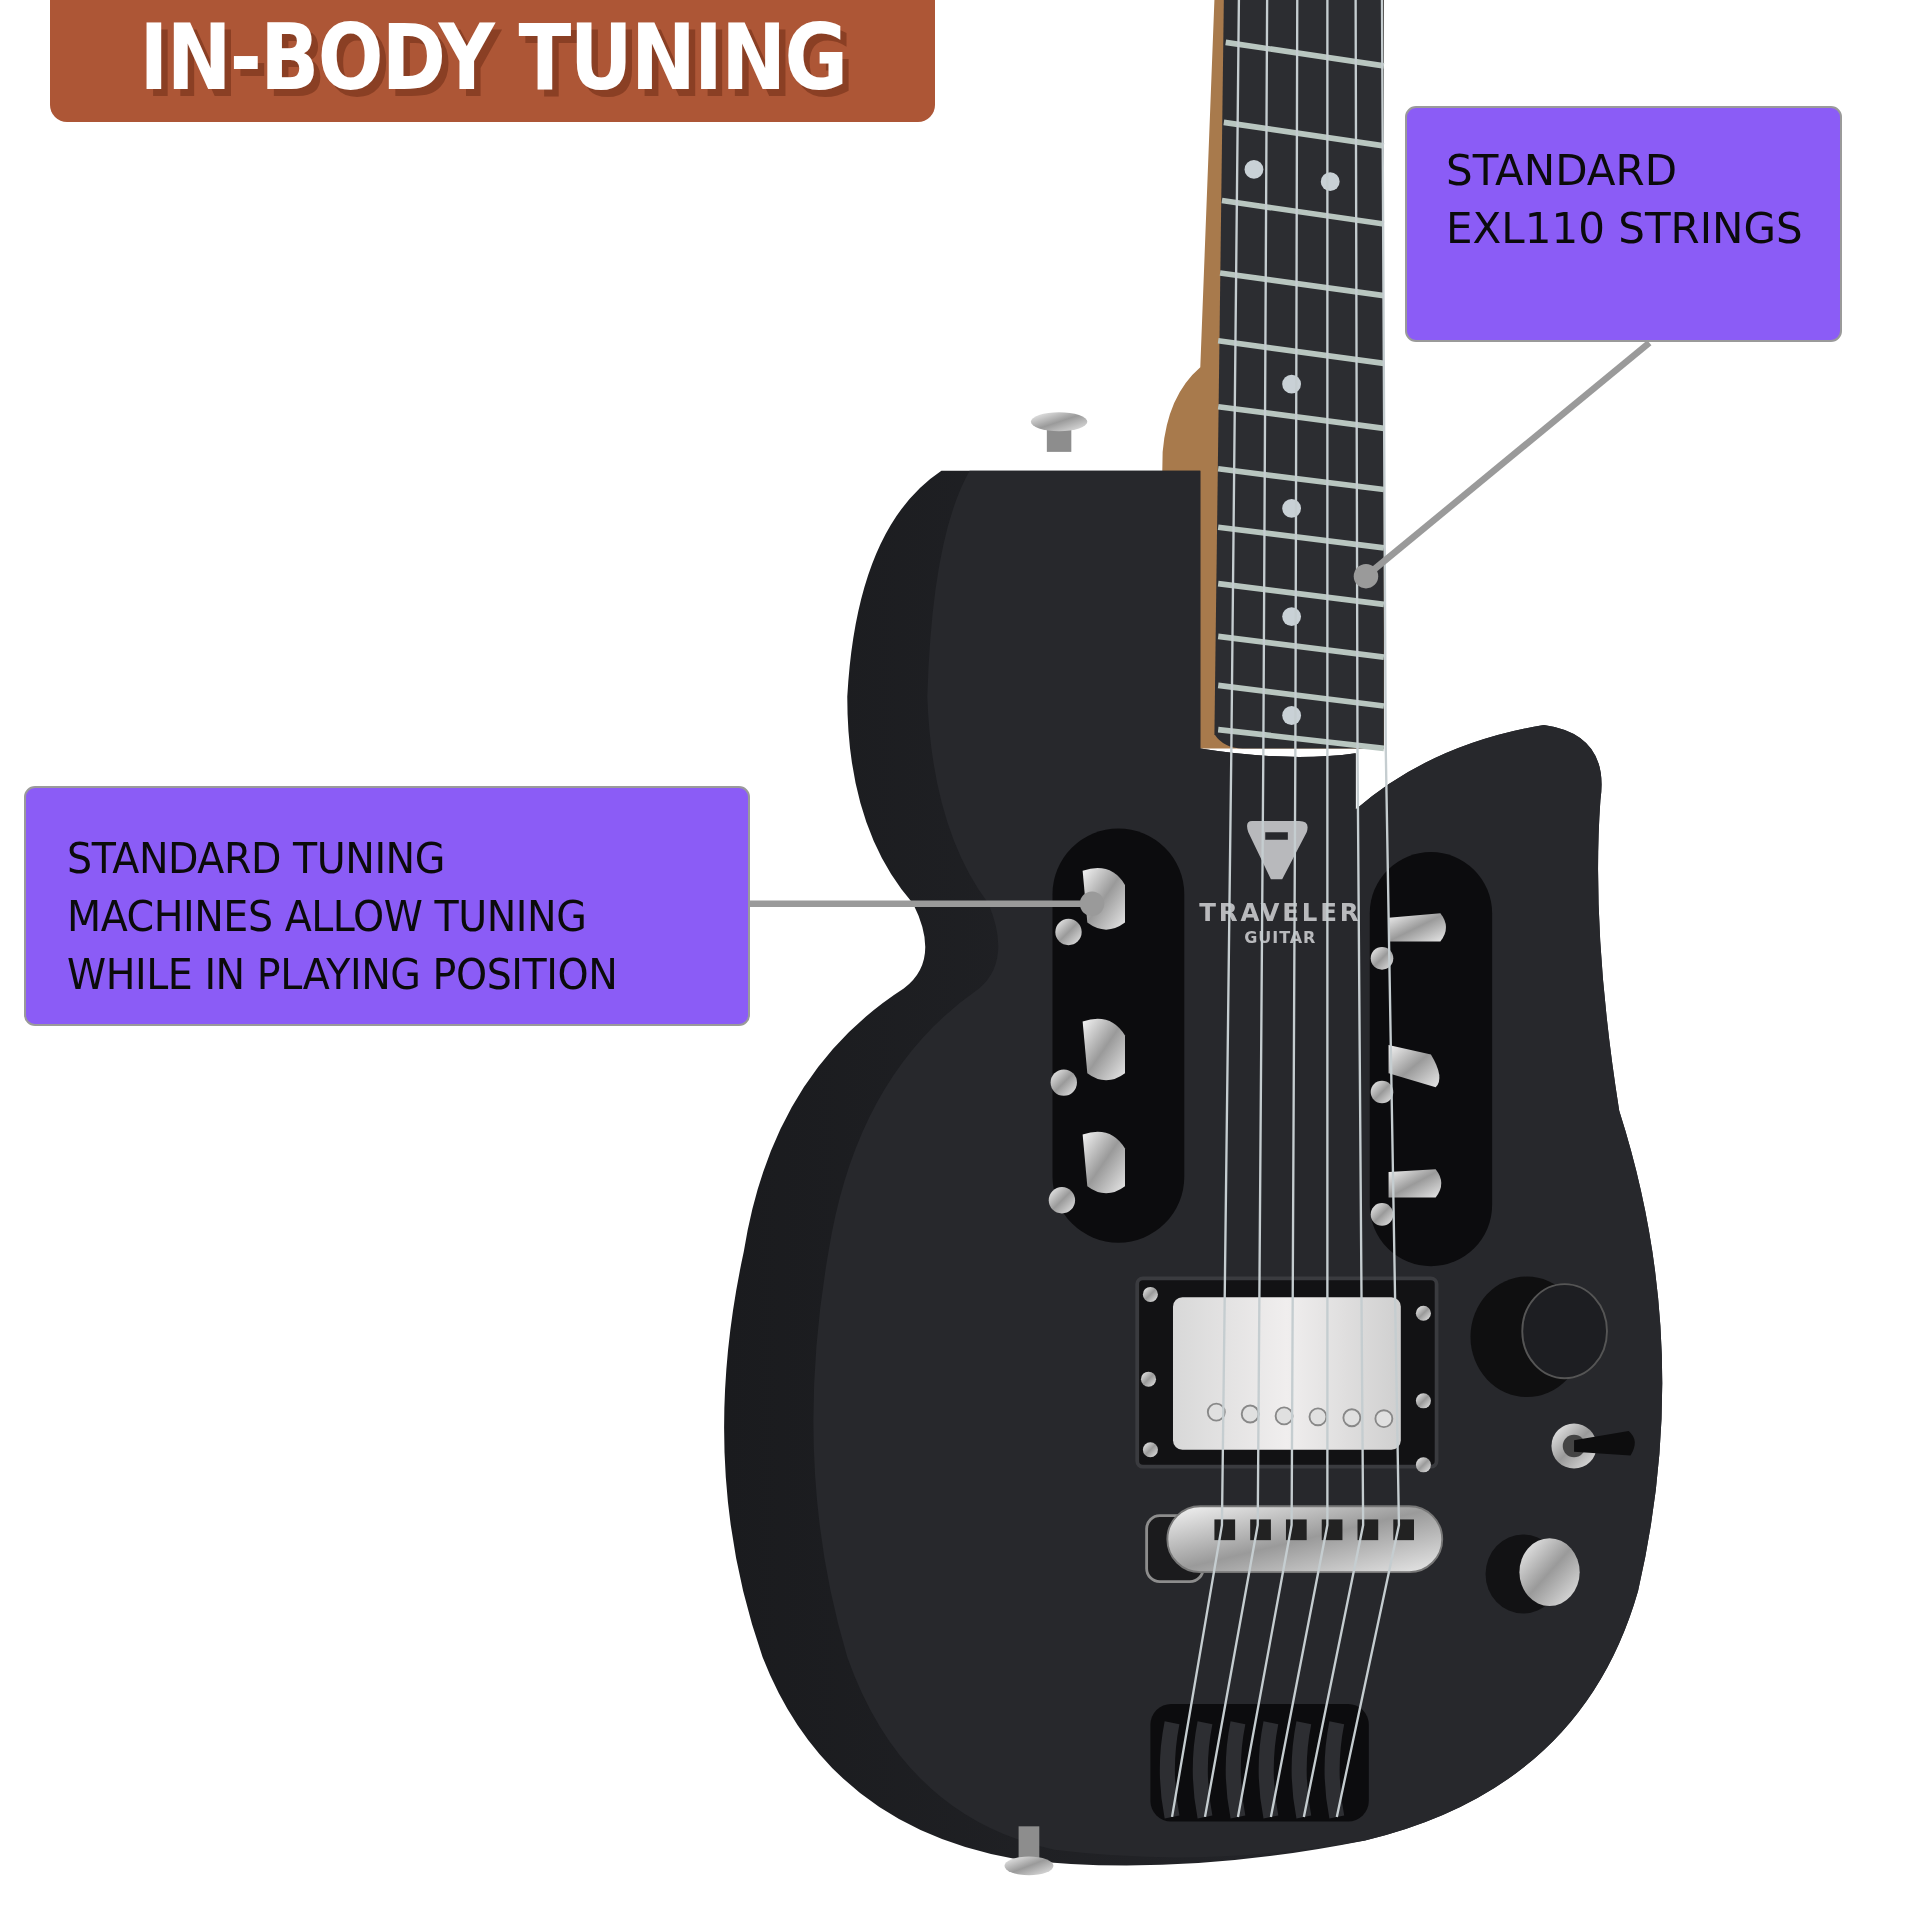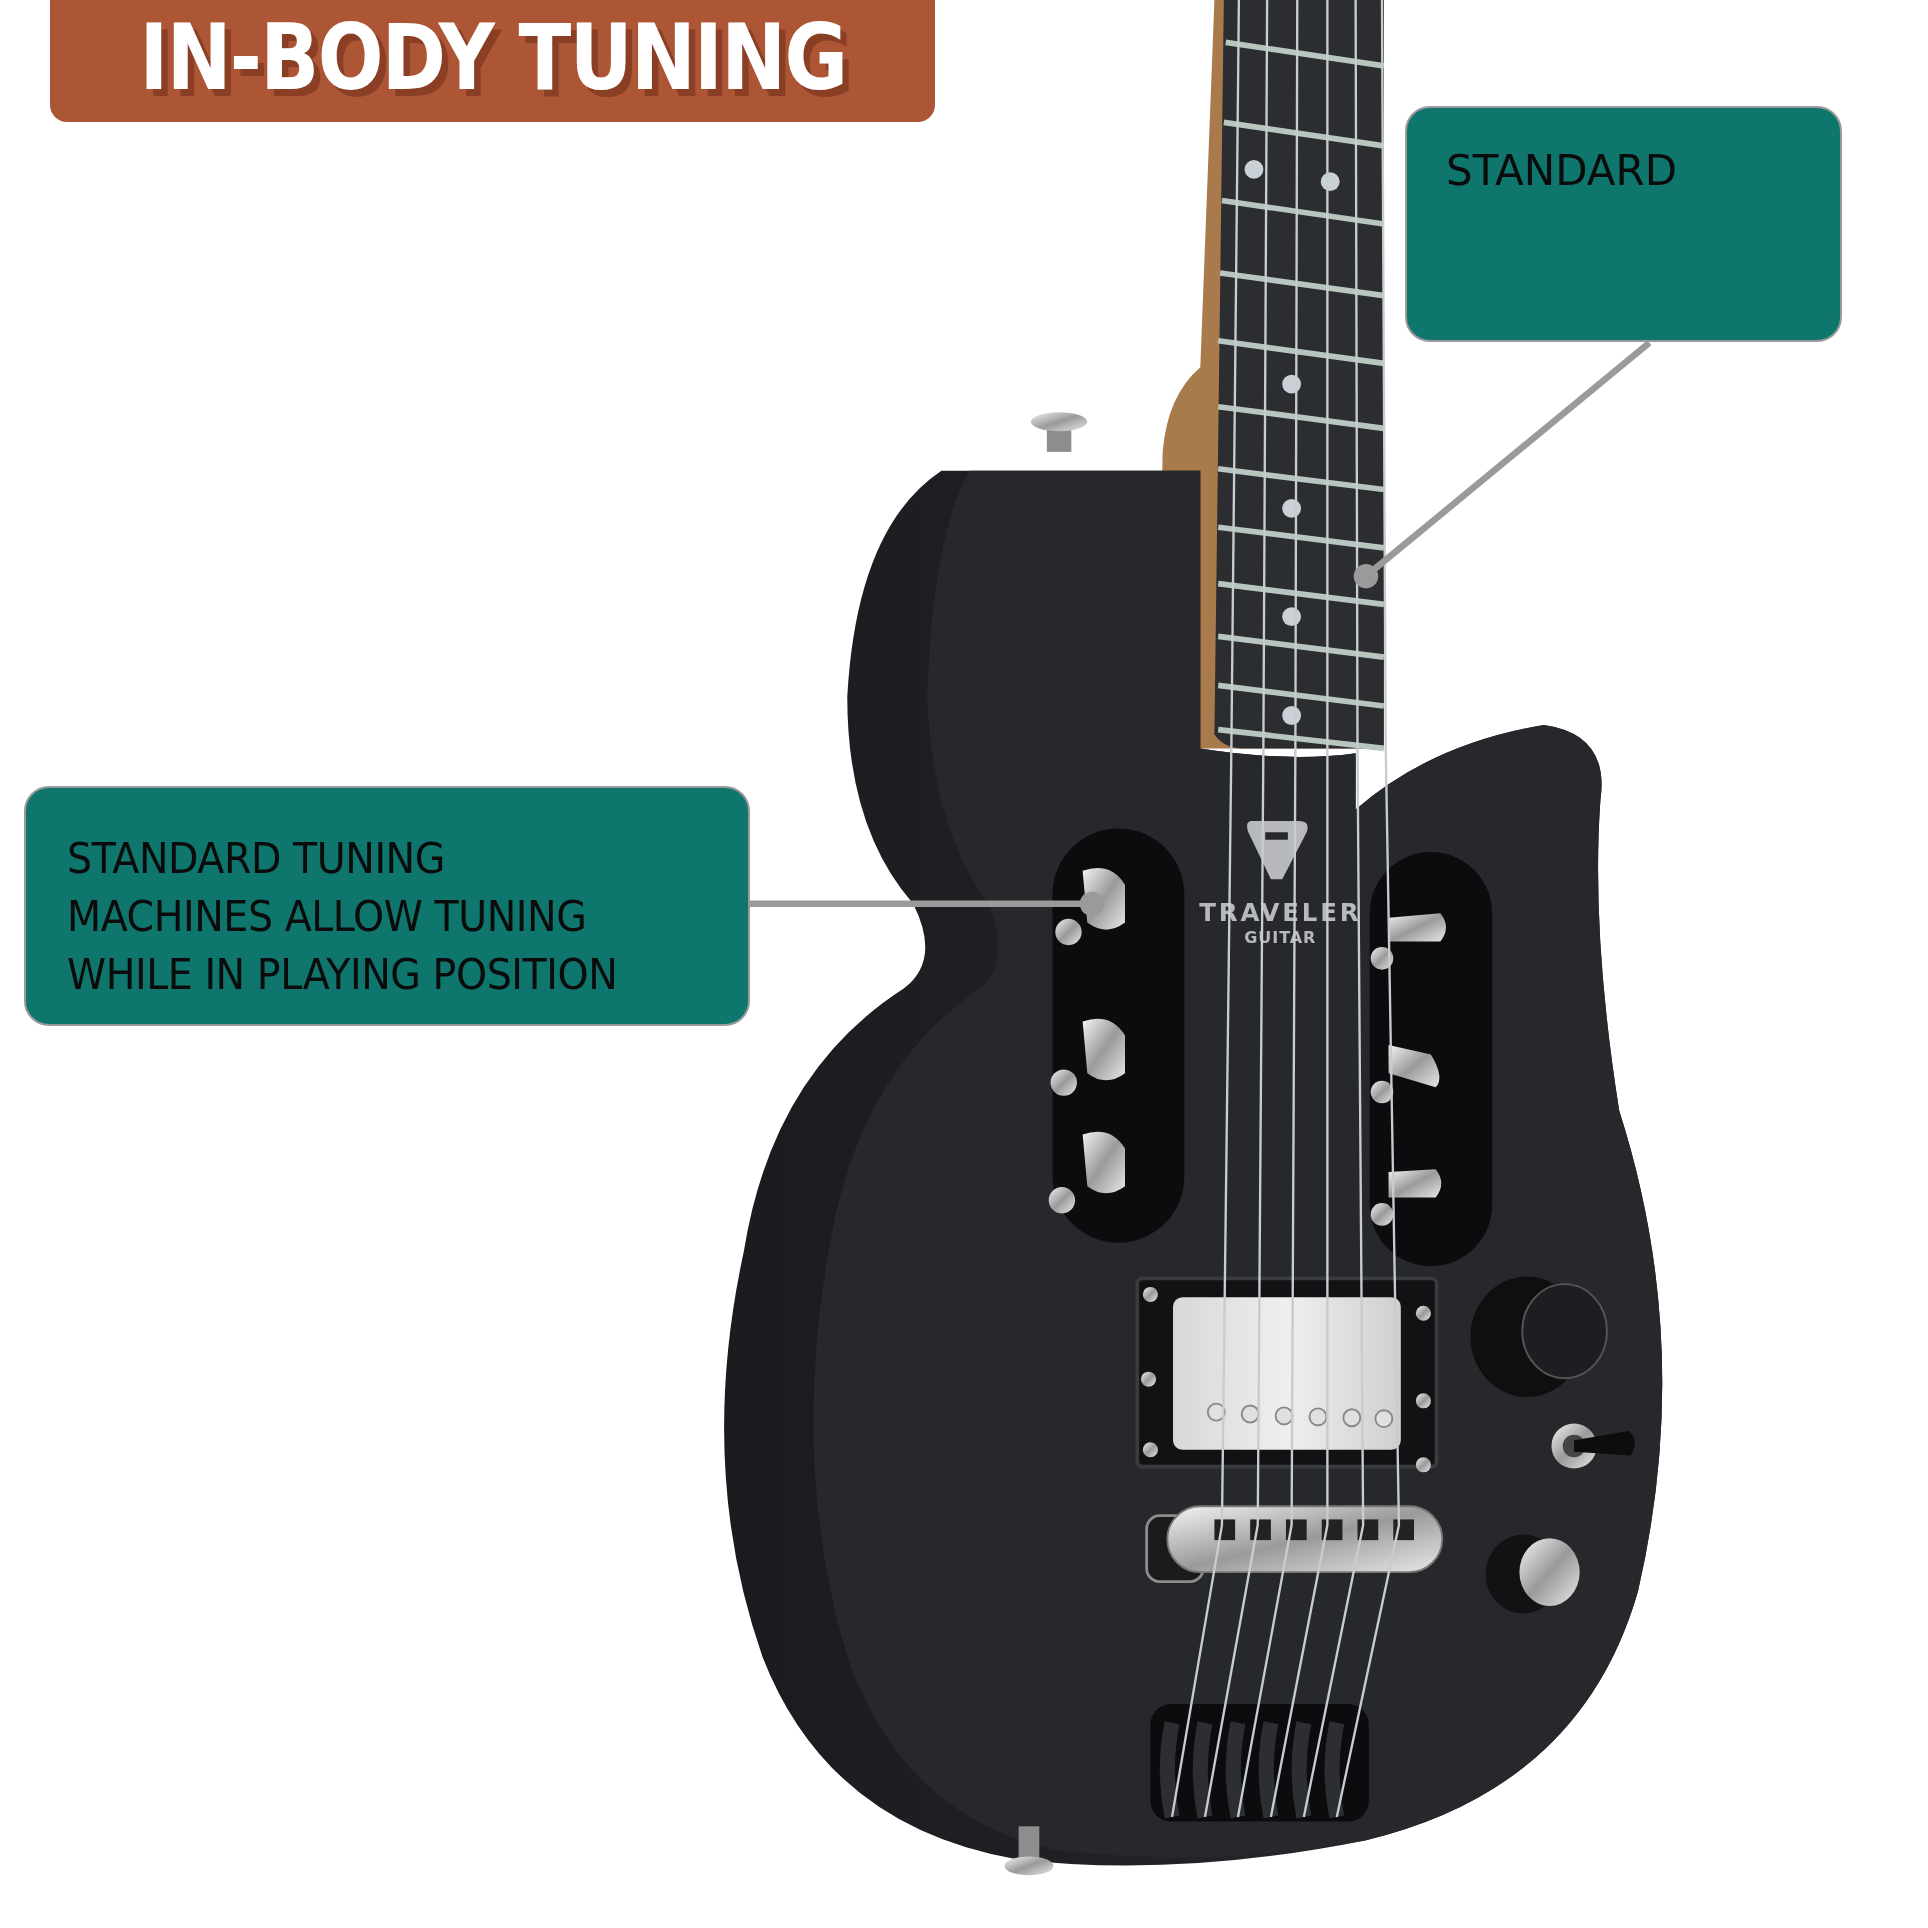--- a/index.html
+++ b/index.html
@@ -2,21 +2,21 @@
 <html style="font-size:15px"><head>
 <meta charset="utf-8">
 <style>
   html, body { margin:0; padding:0; }
   body { width:1928px; height:1928px; background:#ffffff; position:relative; overflow:hidden;
          font-family:"Liberation Sans", "DejaVu Sans", sans-serif; }
   .banner { position:absolute; left:50px; top:-19px; width:885px; height:141px; background:#ad5636;
             border-radius:0 0 17px 17px; display:flex; align-items:flex-end; justify-content:center; padding-bottom:19px; box-sizing:border-box; }
   .banner-text { color:#ffffff; font-family:"DejaVu Sans", sans-serif; font-weight:bold; font-size:90px; letter-spacing:-1.9px;
                  text-shadow:7.5px 6.6px 0 #8a3f24; line-height:1; transform:scaleX(0.86); white-space:nowrap; }
-  .callout { position:absolute; background:#0f766e; border:2.8px solid #9a9a9a; border-radius:25px; box-sizing:border-box;
+  .callout { position:absolute; background:#8b5cf6; border:2.8px solid #9a9a9a; border-radius:11px; box-sizing:border-box;
              font-family:"DejaVu Sans", sans-serif; color:#0b0b0b; }
   .callout .line { display:block; white-space:nowrap; }
   .callout-right { left:1405px; top:106px; width:437px; height:236px; padding:34px 0 0 39px; font-size:42px; line-height:58px; }
   .callout-left { left:23.5px; top:786px; width:726px; height:240px; padding:41px 0 11px 41px; font-size:43px; line-height:58px; letter-spacing:-0.5px; }
   .callout-left .line { transform:scaleX(0.92); transform-origin:left; }
   svg.guitar { position:absolute; left:0; top:0; width:1928px; height:1928px; }
 </style>
 </head>
 <body>
 
@@ -186,20 +186,21 @@
     <circle cx="1451" cy="612" r="13" fill="#9a9a9a"></circle>
   </g>
   <g>
     <line x1="796" y1="960" x2="1160" y2="960" stroke="#9a9a9a" stroke-width="7"></line>
     <circle cx="1160" cy="960" r="13" fill="#9a9a9a"></circle>
   </g>
 </svg>
 
 <div class="callout callout-right">
   <span class="line">STANDARD</span>
+  <span class="line">EXL110 STRINGS</span>
 </div>
 
 <div class="callout callout-left">
   <span class="line">STANDARD TUNING</span>
   <span class="line">MACHINES ALLOW TUNING</span>
   <span class="line">WHILE IN PLAYING POSITION</span>
 </div>
 
 
 </body></html>

